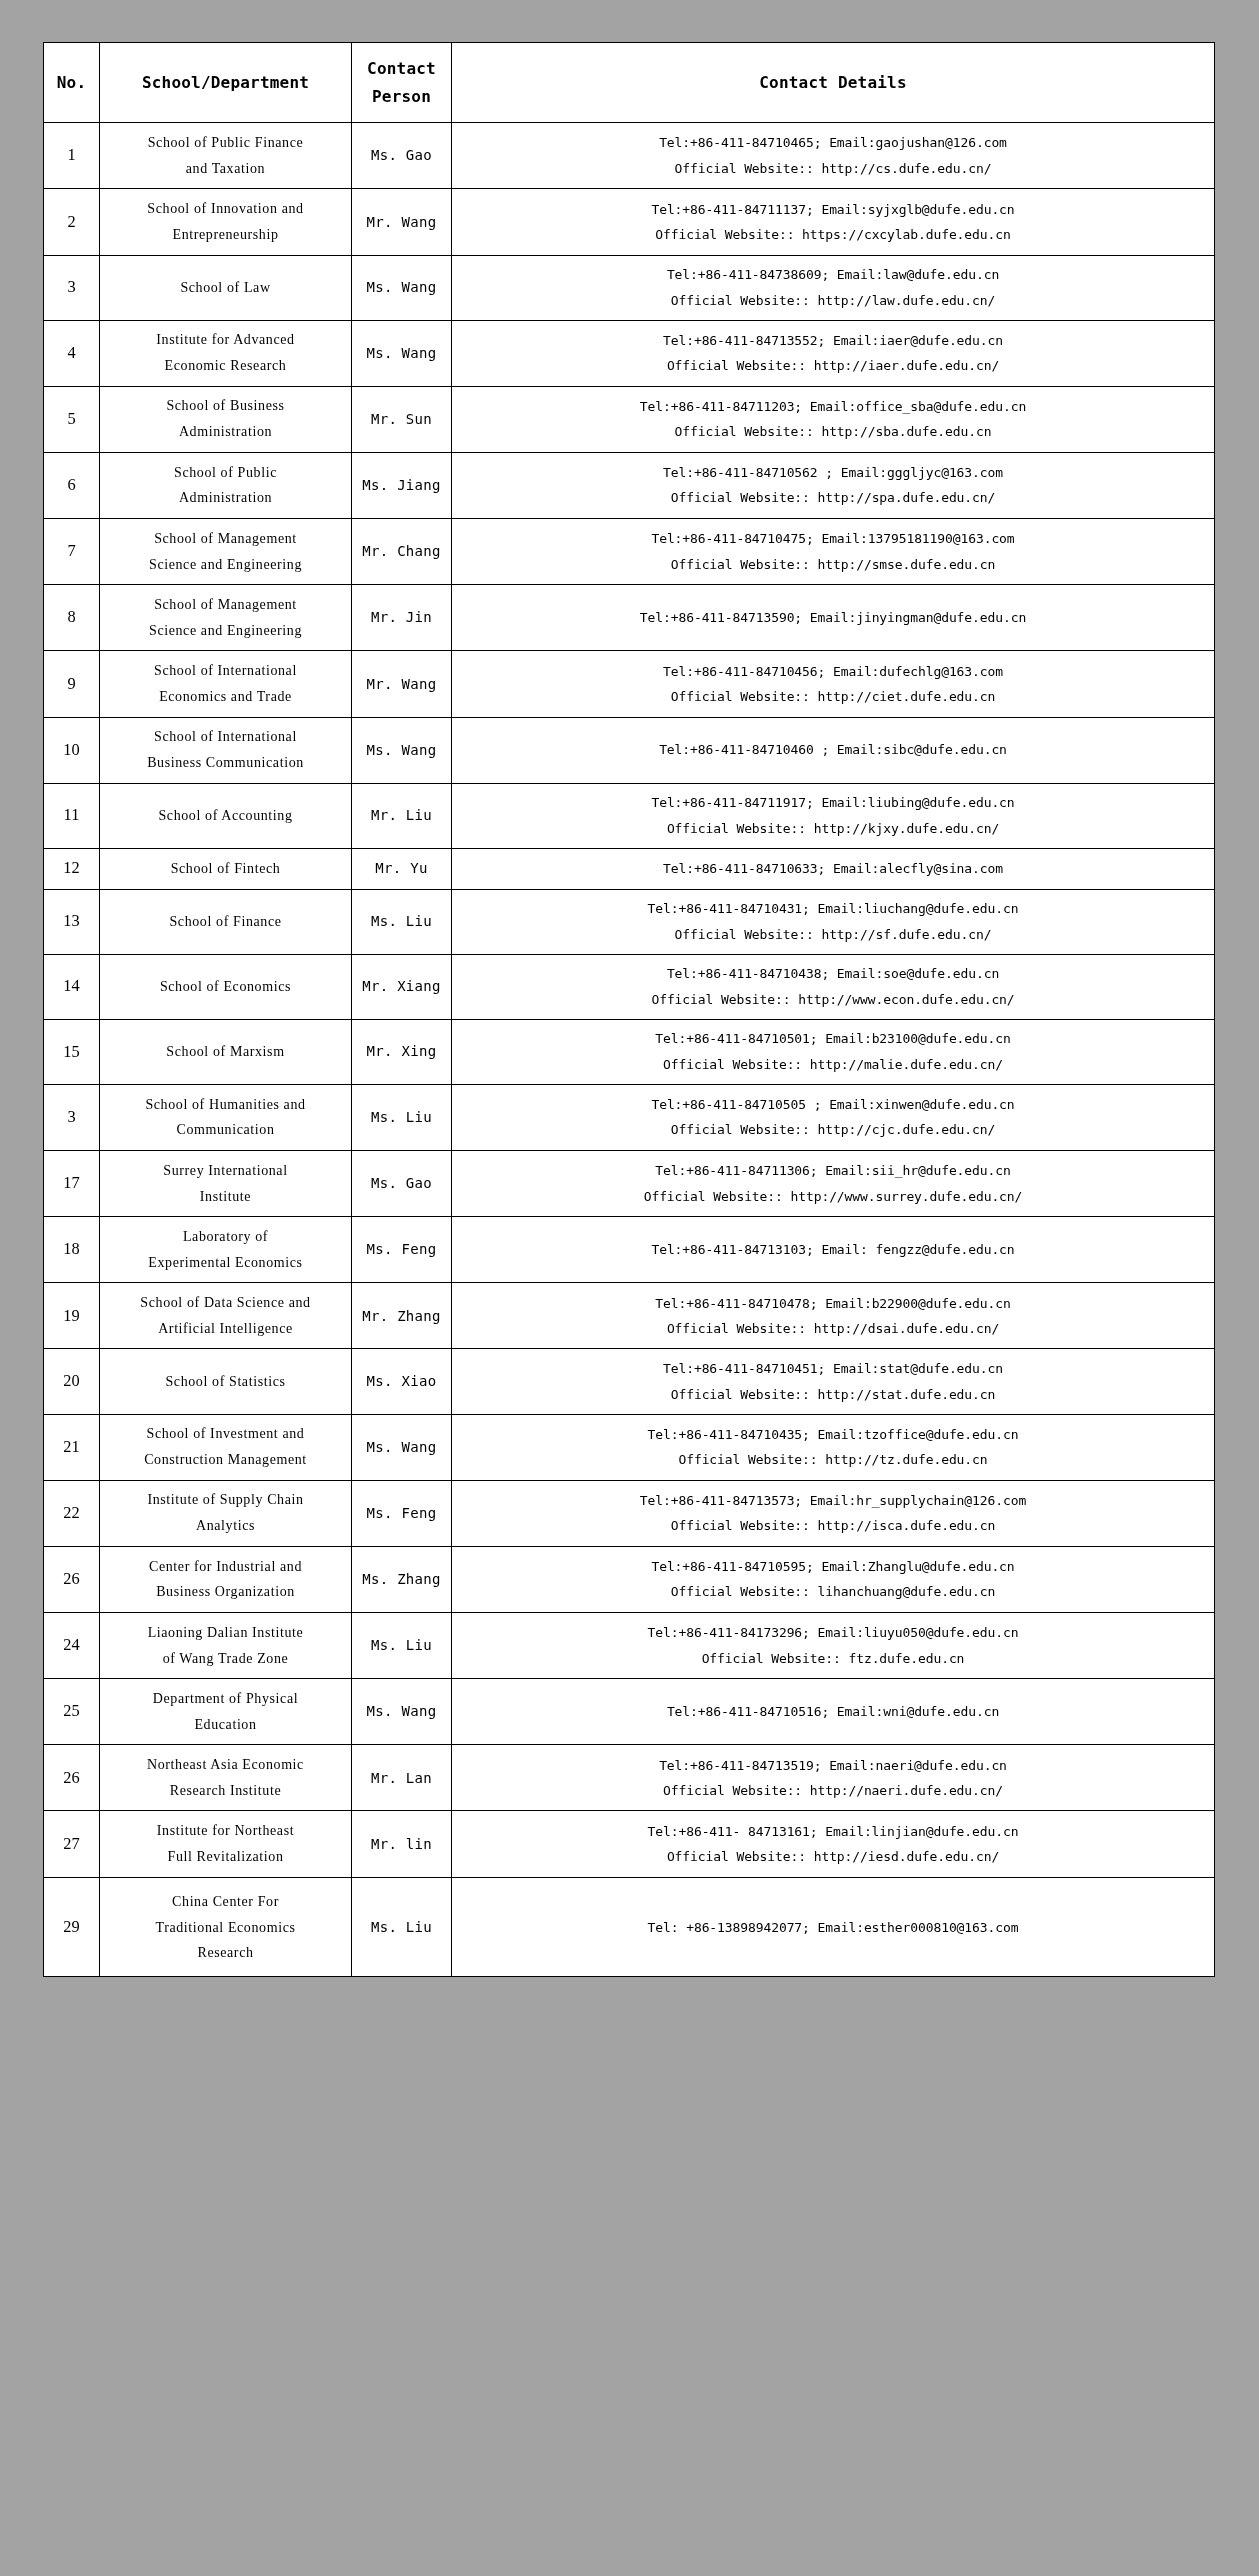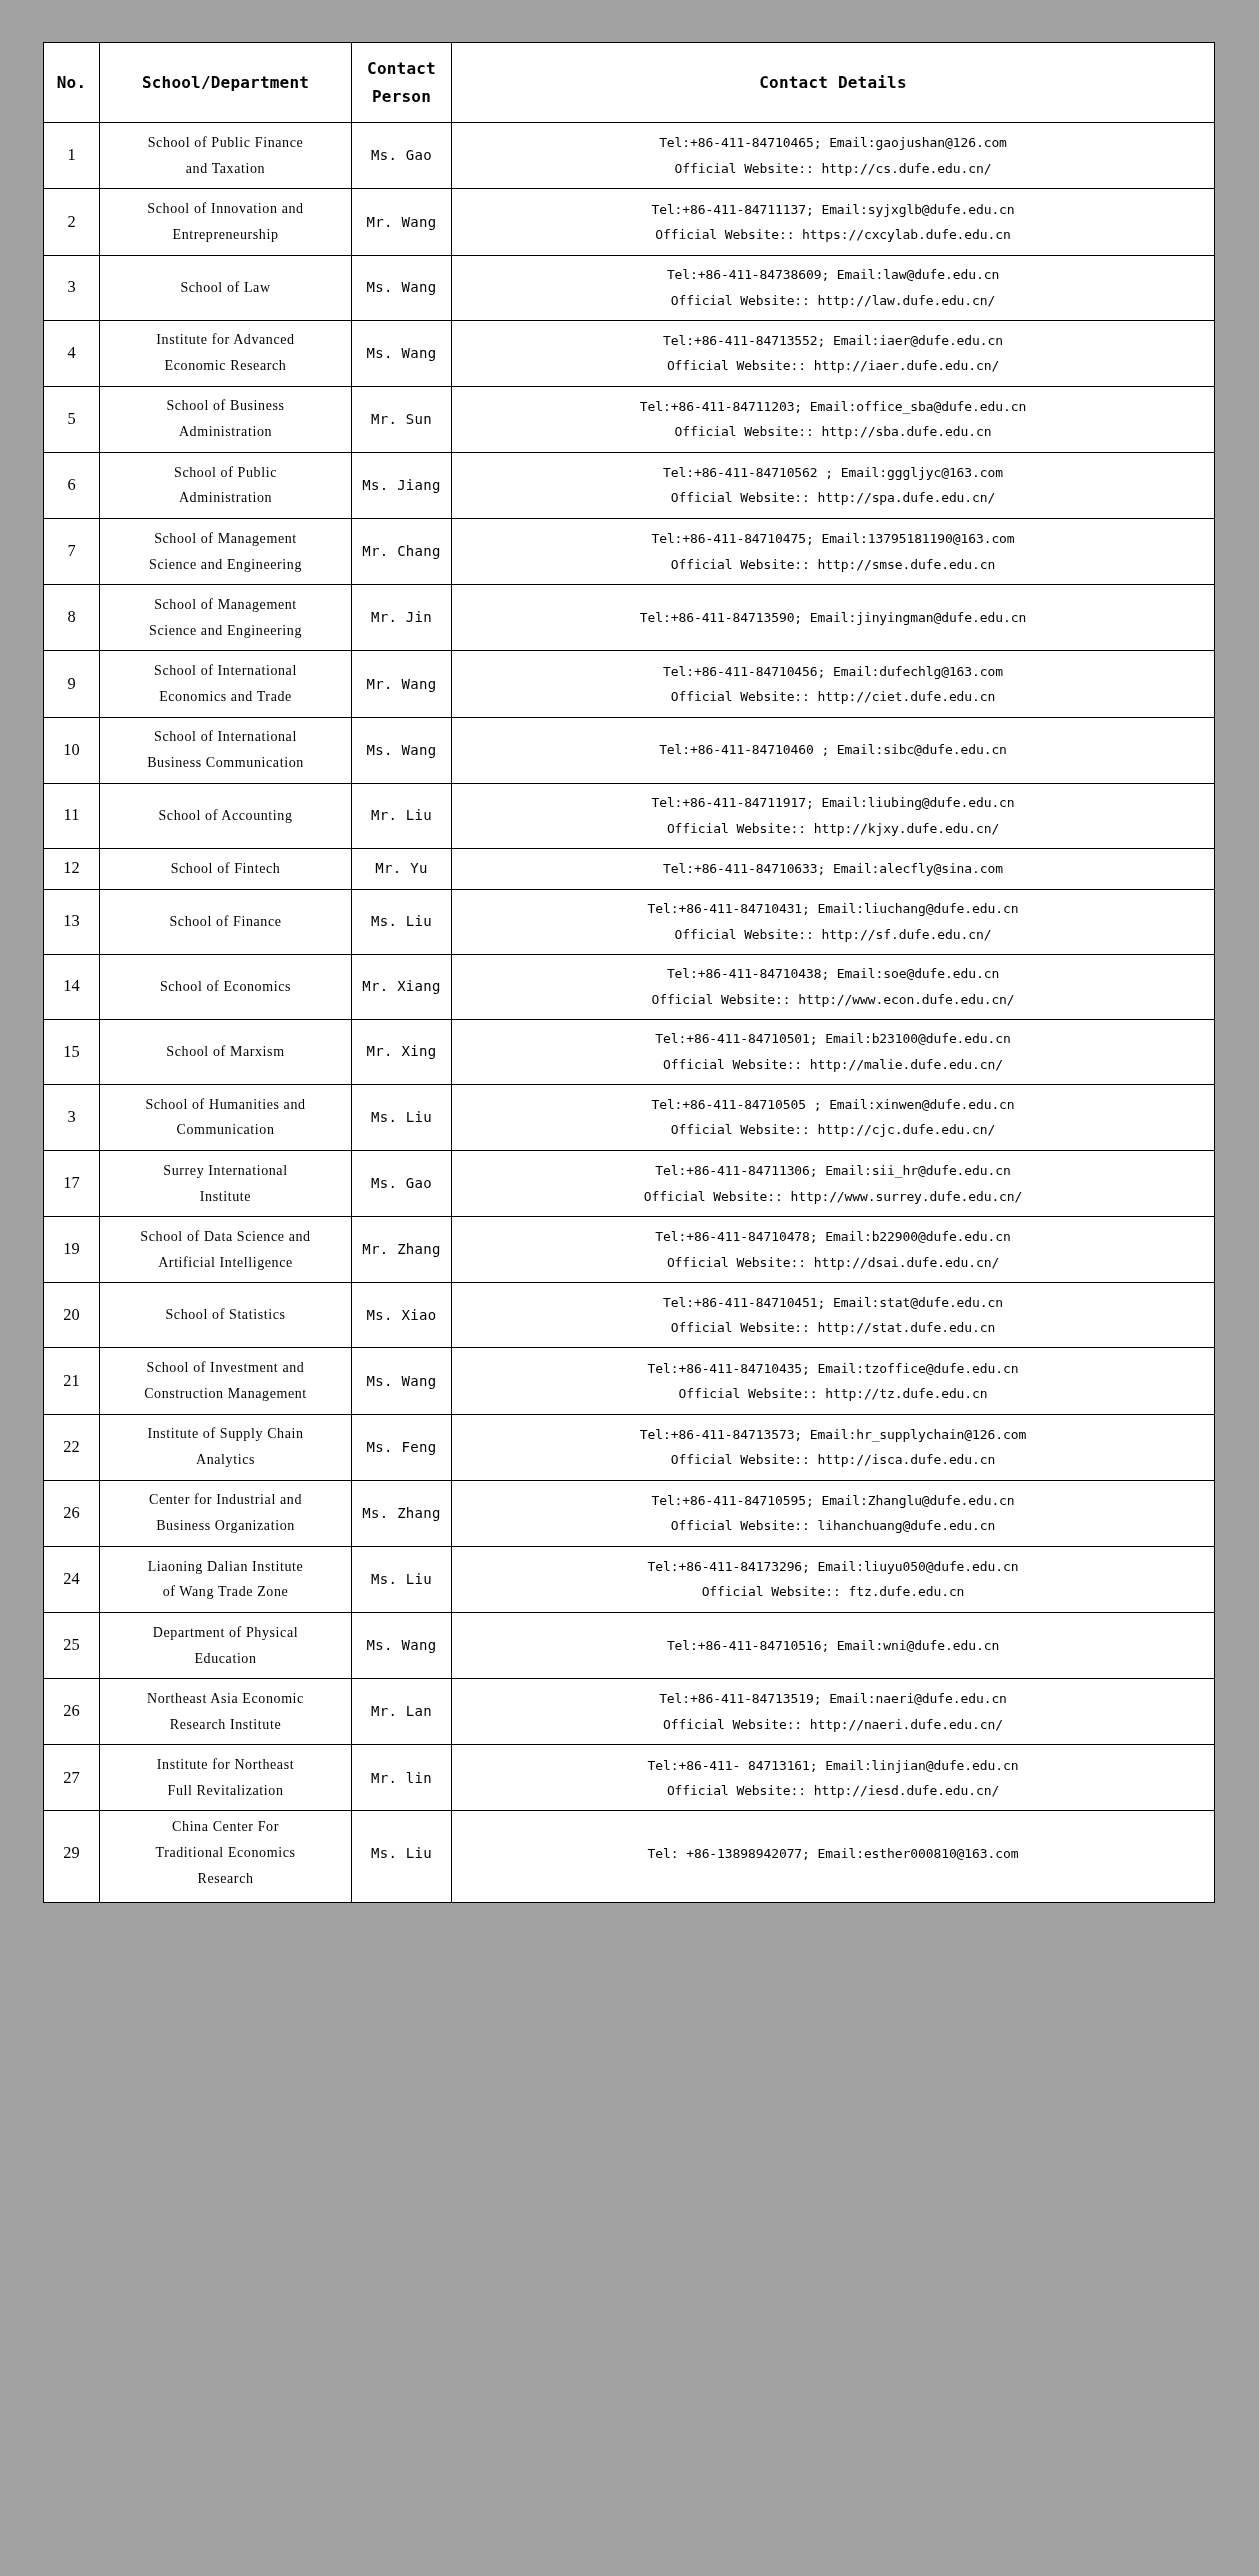--- a/index.html
+++ b/index.html
@@ -79,21 +79,21 @@
   td.cell-details .line {
     display: block;
     white-space: nowrap;
     line-height: 1.95;
   }
   td.cell-school .line {
     display: block;
     line-height: 1.85;
   }
   
-  tr.tall td { padding-top: 3px; padding-bottom: 9.6px; }
+  tr.tall td { padding-top: 11px; padding-bottom: 9.6px; }
 </style>
 </head>
 <body>
 
 <div class="page">
   <table class="contact-table">
     <colgroup>
       <col class="c-no">
       <col class="c-school">
       <col class="c-person">
@@ -300,20 +300,31 @@
             <span class="line">Surrey International</span>
             <span class="line">Institute</span>
           </td>
           <td class="cell-person">Ms. Gao</td>
           <td class="cell-details">
             <span class="line">Tel:+86-411-84711306; Email:sii_hr@dufe.edu.cn</span>
             <span class="line">Official Website:: http://www.surrey.dufe.edu.cn/</span>
           </td>
         </tr>
         <tr>
+          <td class="cell-no">18</td>
+          <td class="cell-school">
+            <span class="line">Laboratory of</span>
+            <span class="line">Experimental Economics</span>
+          </td>
+          <td class="cell-person">Ms. Feng</td>
+          <td class="cell-details">
+            <span class="line">Tel:+86-411-84713103; Email: fengzz@dufe.edu.cn</span>
+          </td>
+        </tr>
+        <tr>
           <td class="cell-no">19</td>
           <td class="cell-school">
             <span class="line">School of Data Science and</span>
             <span class="line">Artificial Intelligence</span>
           </td>
           <td class="cell-person">Mr. Zhang</td>
           <td class="cell-details">
             <span class="line">Tel:+86-411-84710478; Email:b22900@dufe.edu.cn</span>
             <span class="line">Official Website:: http://dsai.dufe.edu.cn/</span>
           </td>

